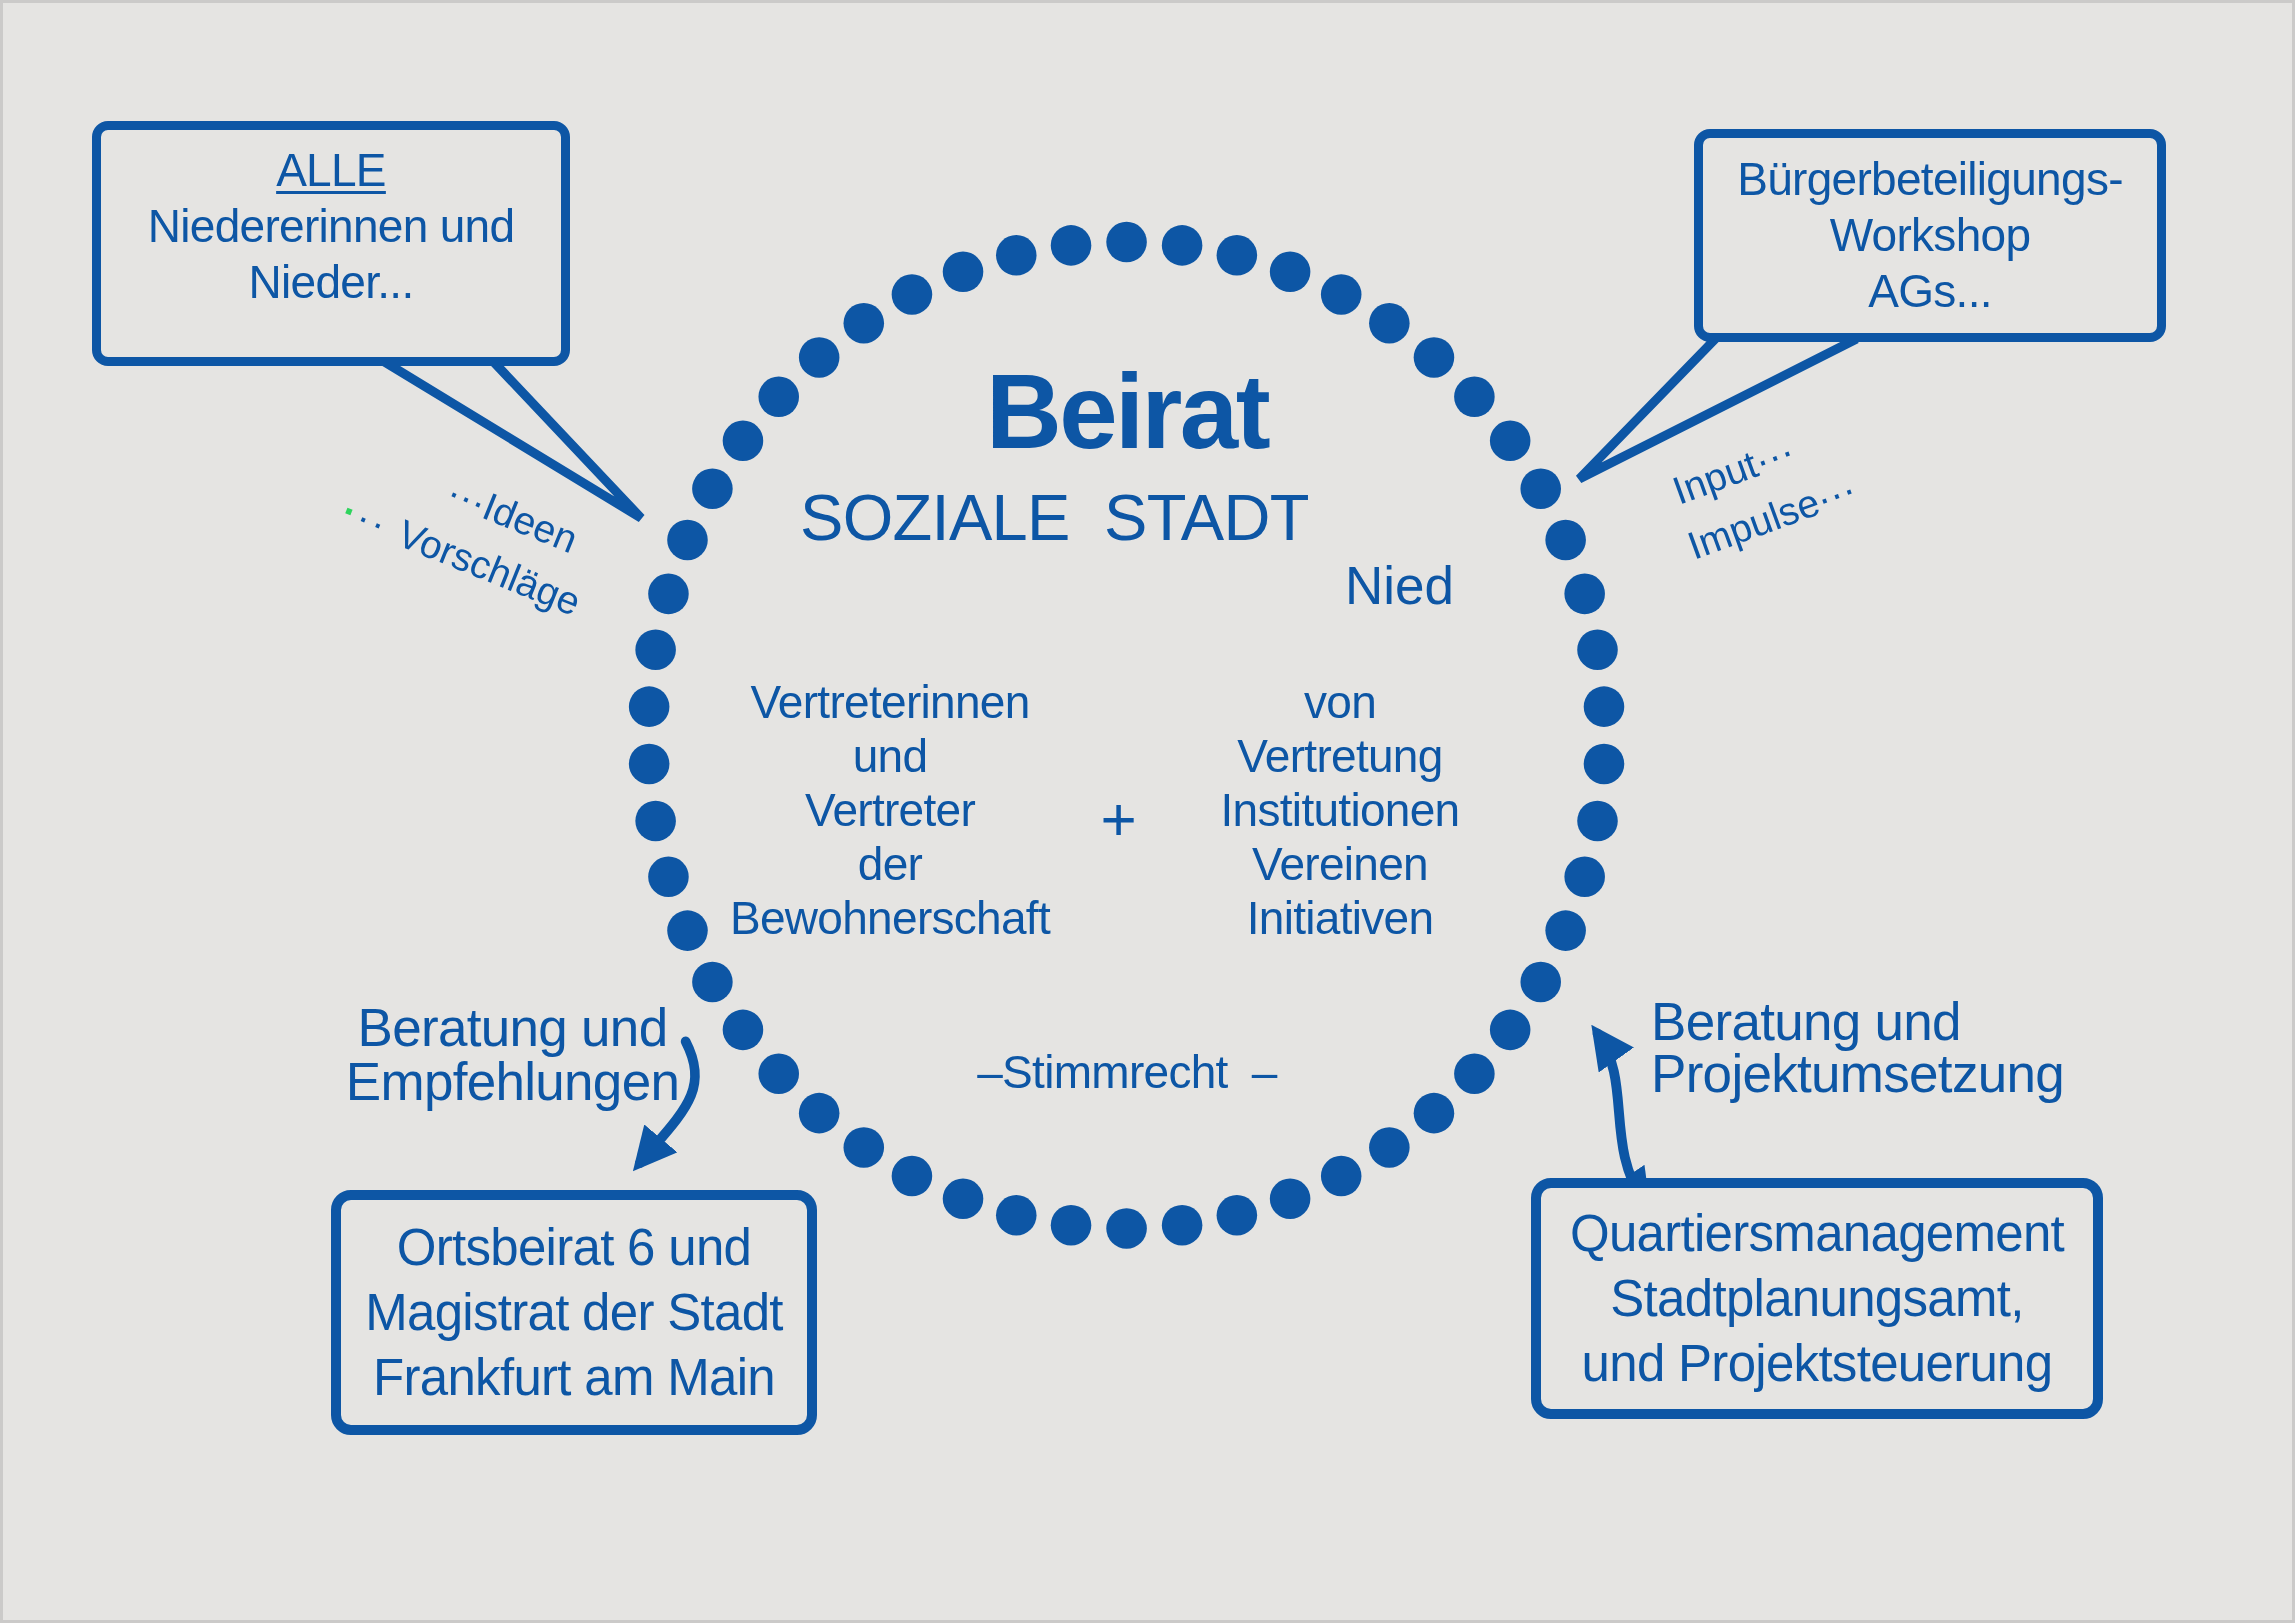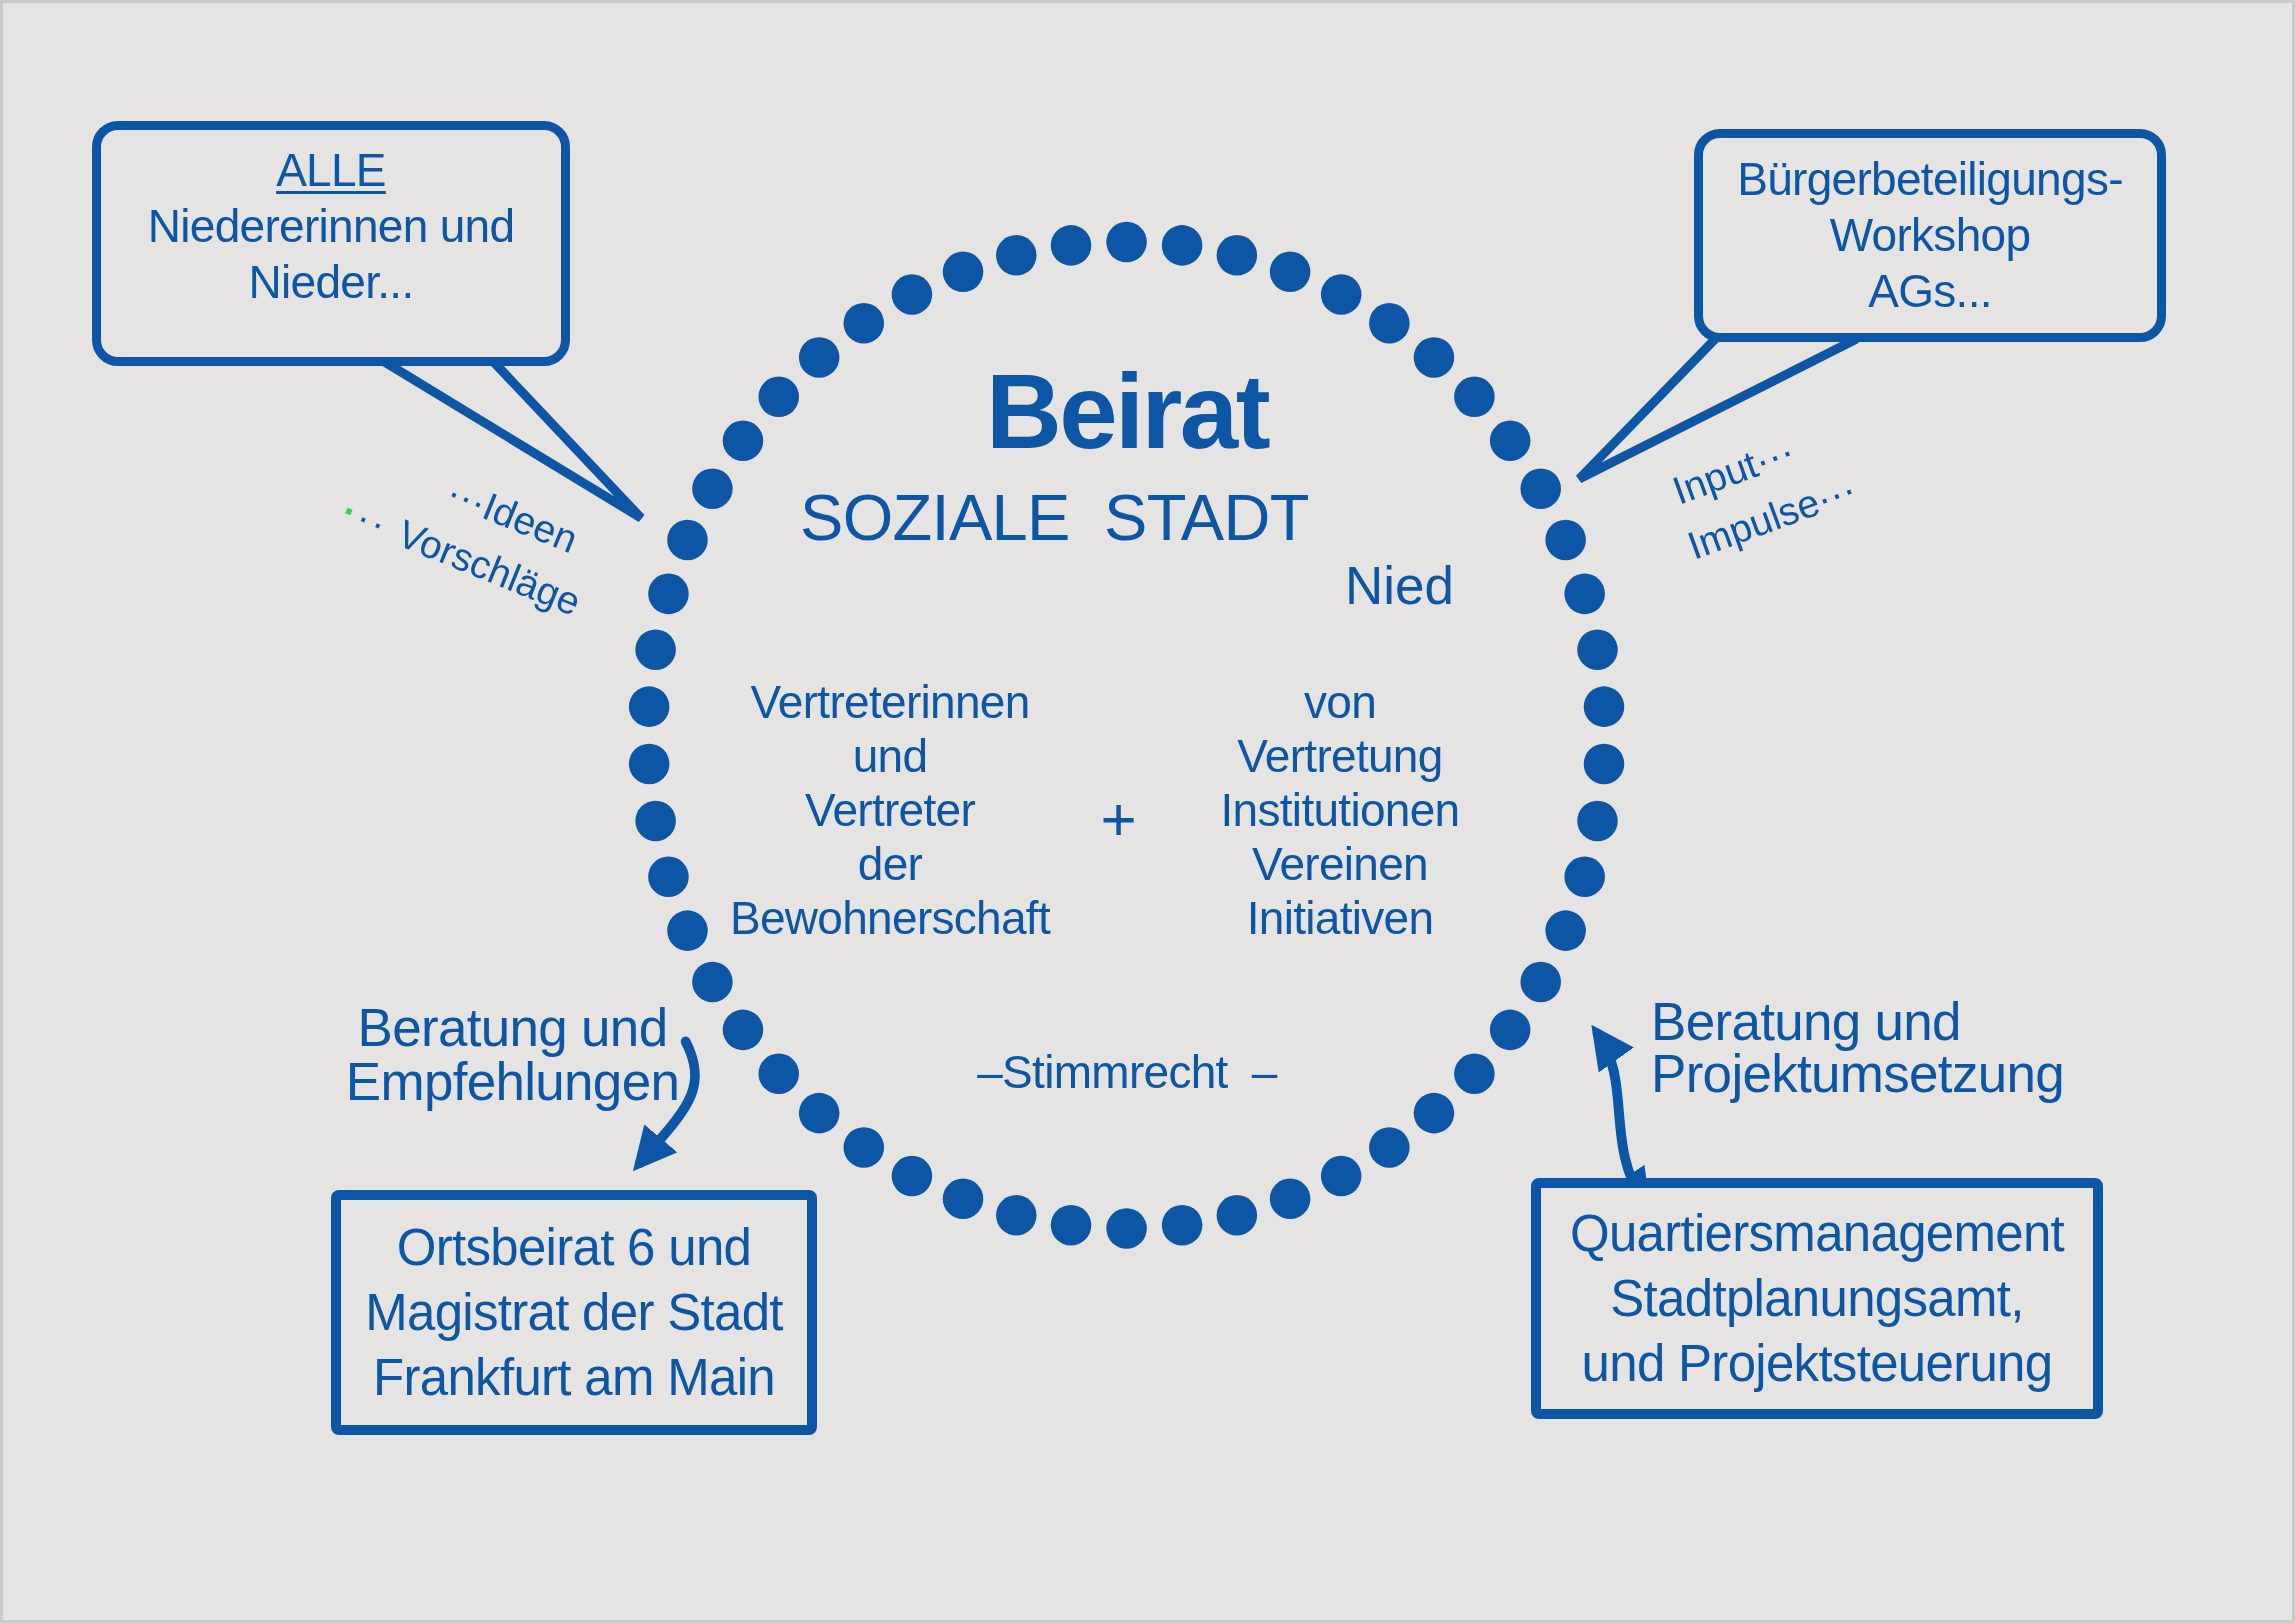--- a/index.html
+++ b/index.html
@@ -27,21 +27,21 @@
     position:absolute;left:0;top:0;width:2295px;height:1623px;
   }
   .dot{fill:var(--blue);}
   .tail{fill:var(--bg);stroke:var(--blue);stroke-width:14;stroke-linejoin:miter;}
   .arrow{fill:none;stroke:var(--blue);stroke-width:15;stroke-linecap:round;}
   .arrowhead{fill:var(--blue);}
   .abs{position:absolute;}
   .speech{
     position:absolute;
     border:9.8px solid var(--blue);
-    border-radius:26px;
+    border-radius:16px;
     box-sizing:border-box;
     background:var(--bg);
     text-align:center;
     font-size:46px;
     line-height:56px;
     letter-spacing:-0.7px;
     font-weight:400;
   }
   #bubble-tl{left:92px;top:121px;width:478px;height:245px;padding-top:11.8px;}
   #bubble-tr{left:1662px;top:129px;width:472px;height:213px;padding-top:13px;margin-left:32px;}
@@ -57,21 +57,21 @@
   #col-left{left:661px;top:675px;}
   #col-right{left:1111px;top:675px;}
   #plus{left:1086px;top:783px;width:65px;text-align:center;font-size:62px;font-weight:400;}
   #voting{left:898px;top:1045px;width:458px;text-align:center;font-size:46px;letter-spacing:-0.7px;}
   .corner-label{font-size:53px;line-height:54px;letter-spacing:-0.7px;}
   #advice-left{left:316px;top:1001px;width:393px;text-align:center;}
   #advice-right{left:1651px;top:996px;width:458px;text-align:left;line-height:52px;}
   .box{
     position:absolute;
     border:10.5px solid var(--blue);
-    border-radius:8px;
+    border-radius:20px;
     box-sizing:border-box;
     background:var(--bg);
     display:flex;flex-direction:column;justify-content:center;
     text-align:center;
     font-size:51px;line-height:65px;letter-spacing:-0.7px;
   }
   #box-bl{left:331px;top:1190px;width:486px;height:245px;}
   #box-br{left:1531px;top:1178px;width:572px;height:241px;}
   .rot{font-size:39px;white-space:nowrap;transform-origin:0 0;letter-spacing:0;}
   #ideas-1{left:457px;top:470px;transform:rotate(22deg);}

